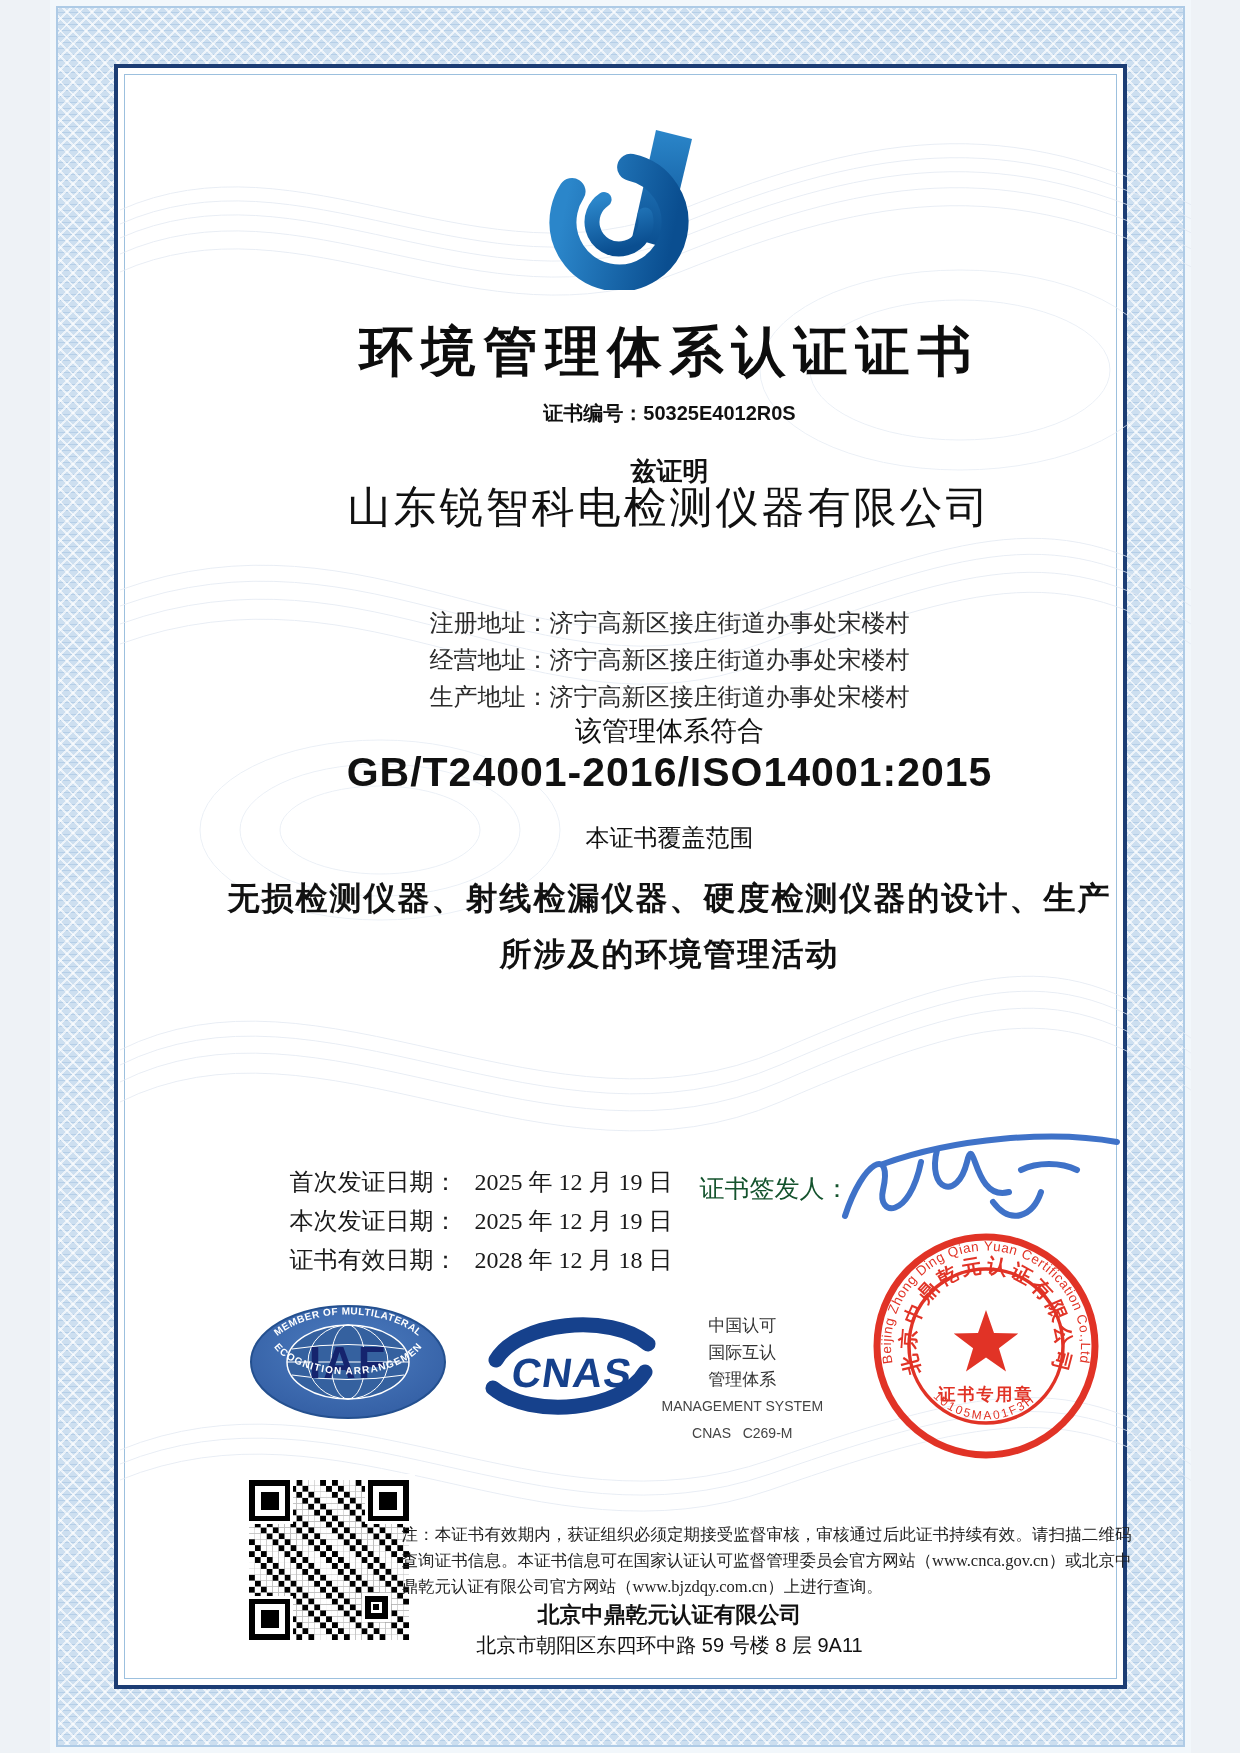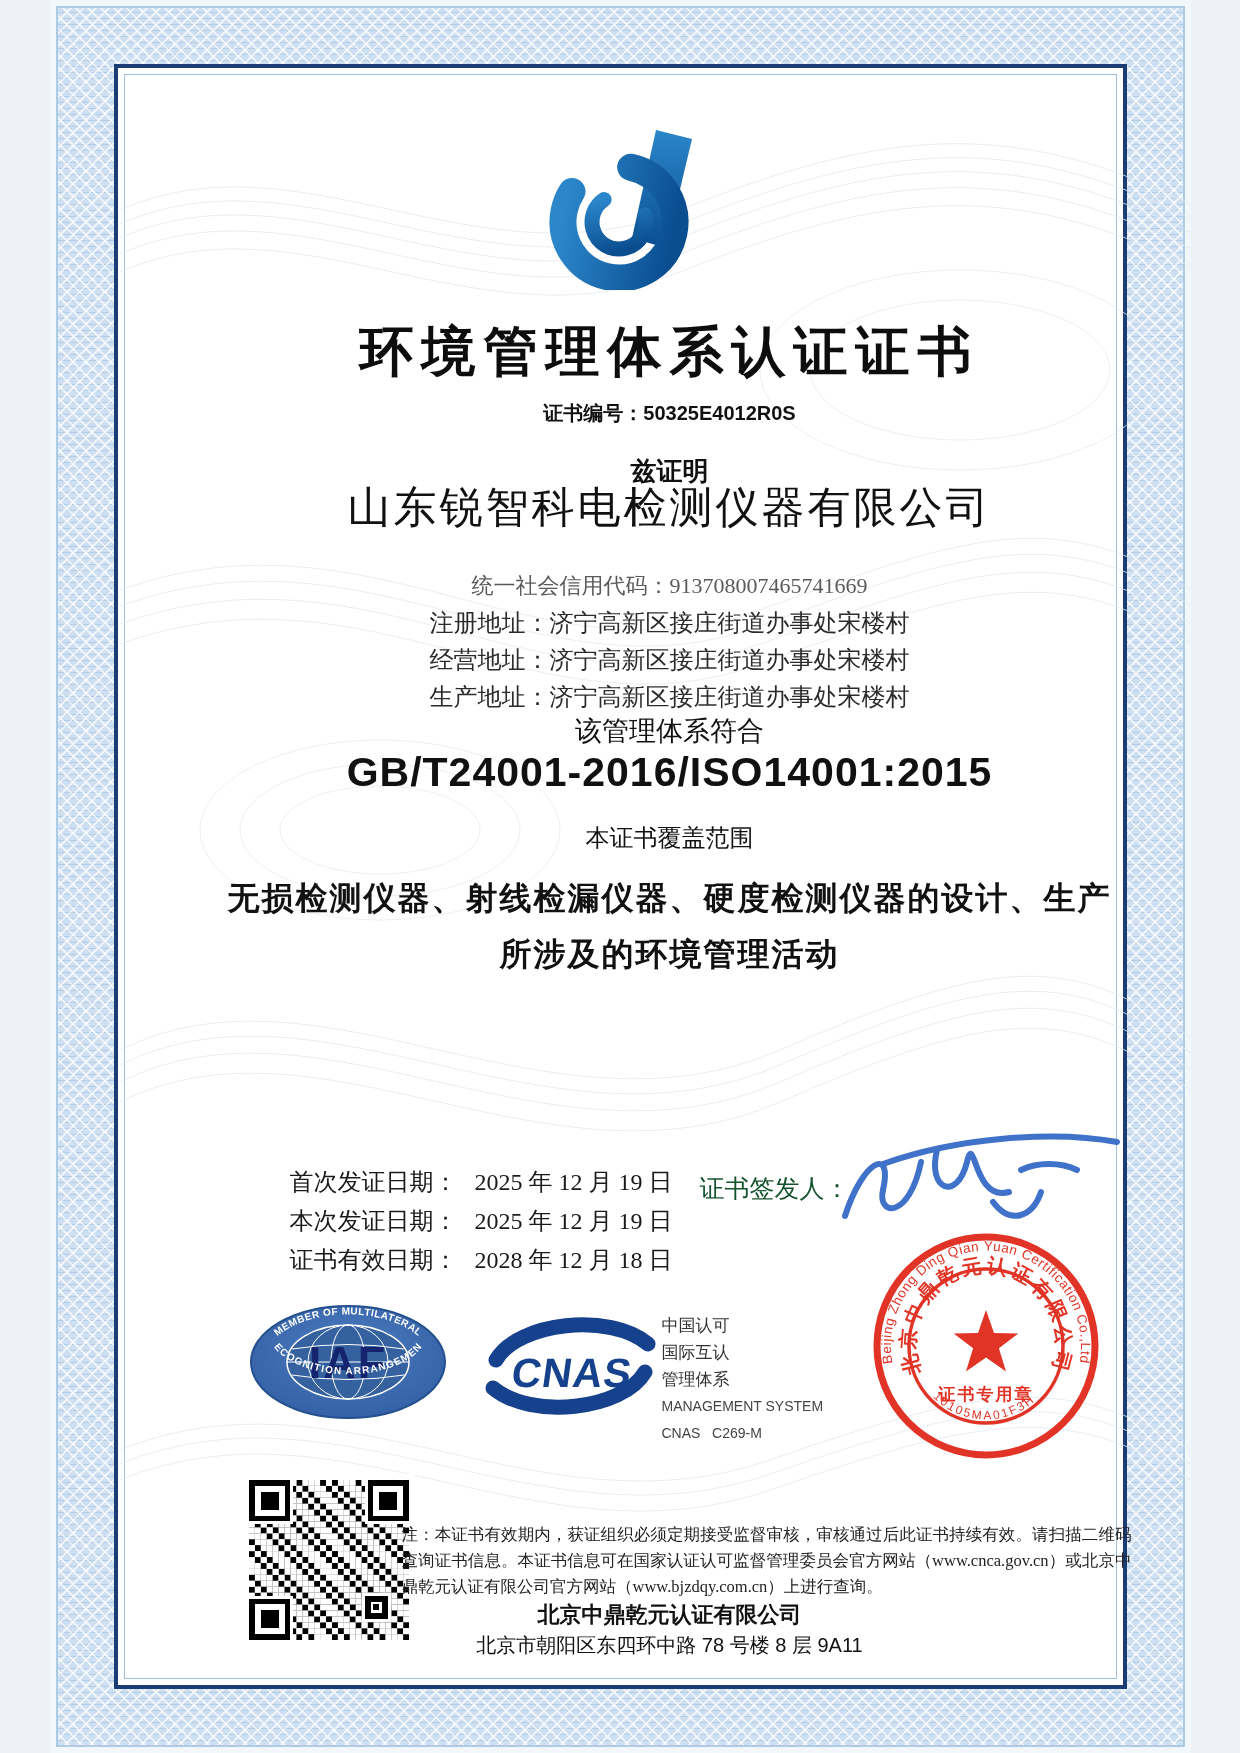--- a/index.html
+++ b/index.html
@@ -36,21 +36,21 @@
   .dates{position:absolute;left:240px;top:1166px;}
   .date-row{display:flex;align-items:center;height:32px;margin-bottom:7px;
             font-family:"Liberation Serif",serif;font-size:24px;color:#1a1a1a;}
   .date-label{width:185px;}
   .signer{position:absolute;left:650px;top:1172px;font-family:"Liberation Serif",serif;
           font-size:25px;color:#14532d;}
   .signature{position:absolute;left:775px;top:1104px;}
   .seal{position:absolute;left:820px;top:1230px;opacity:.96;}
   .iaf{position:absolute;left:198px;top:1303px;}
   .cnas{position:absolute;left:428px;top:1310px;}
-  .acc{position:absolute;left:612px;top:1312px;line-height:27px;}
+  .acc{position:absolute;left:612px;top:1312px;line-height:27px;text-align:center;}
   .acc-line{white-space:pre;font-size:17px;color:#333;font-weight:500;}
   .acc-line.en{font-size:14px;color:#444;font-weight:400;}
   .qr{position:absolute;left:193px;top:1474px;}
   .note{position:absolute;left:352px;top:1522px;width:730px;
         font-family:"Liberation Serif",serif;font-size:16.5px;line-height:26px;color:#222;
         text-align:justify;}
   .f-issuer{top:1600px;font-size:22px;font-weight:700;}
   .f-addr{top:1632px;font-size:20px;font-weight:500;}
 </style>
 </head>
@@ -103,23 +103,20 @@
     <circle cx="75" cy="96" r="56" fill="none" stroke="url(#lg)" stroke-width="27" stroke-dasharray="284 68" transform="rotate(-78 75 96)" stroke-linecap="round"></circle>
     <circle cx="75" cy="96" r="27" fill="none" stroke="url(#lg)" stroke-width="15" stroke-dasharray="118 52" transform="rotate(-15 75 96)" stroke-linecap="round"></circle>
   </svg>
 
   <div class="cline title">环境管理体系认证证书</div>
   <div class="cline certno">
     <span>证书编号：</span><span>50325E4012R0S</span>
   </div>
   <div class="cline hereby">兹证明</div>
   <div class="cline company">山东锐智科电检测仪器有限公司</div>
-  <div class="cline credit serif">
-    <span>统一社会信用代码：</span><span>913708007465741669</span>
-  </div>
 
   <div class="cline addr addr1">
     <span>注册地址：</span><span>济宁高新区接庄街道办事处宋楼村</span>
   </div>
   <div class="cline addr addr2">
     <span>经营地址：</span><span>济宁高新区接庄街道办事处宋楼村</span>
   </div>
   <div class="cline addr addr3">
     <span>生产地址：</span><span>济宁高新区接庄街道办事处宋楼村</span>
   </div>
@@ -253,14 +250,14 @@
         <rect x="6" y="46" width="6" height="6" fill="#000"></rect>
       <rect x="40" y="40" width="10" height="10" fill="#fff"></rect>
         <rect x="41" y="41" width="8" height="8" fill="#000"></rect>
       <rect x="43" y="43" width="4" height="4" fill="#fff"></rect>
         <rect x="44" y="44" width="2" height="2" fill="#000"></rect>
     </g>
   </svg>
 
   <div class="note">注：本证书有效期内，获证组织必须定期接受监督审核，审核通过后此证书持续有效。请扫描二维码查询证书信息。本证书信息可在国家认证认可监督管理委员会官方网站（www.cnca.gov.cn）或北京中鼎乾元认证有限公司官方网站（www.bjzdqy.com.cn）上进行查询。</div>
   <div class="cline f-issuer">北京中鼎乾元认证有限公司</div>
-  <div class="cline f-addr">北京市朝阳区东四环中路 78 号楼 8 层 9A11</div>
+  <div class="cline f-addr">北京市朝阳区东四环中路 59 号楼 8 层 9A11</div>
 </div>
 
 </body></html>

